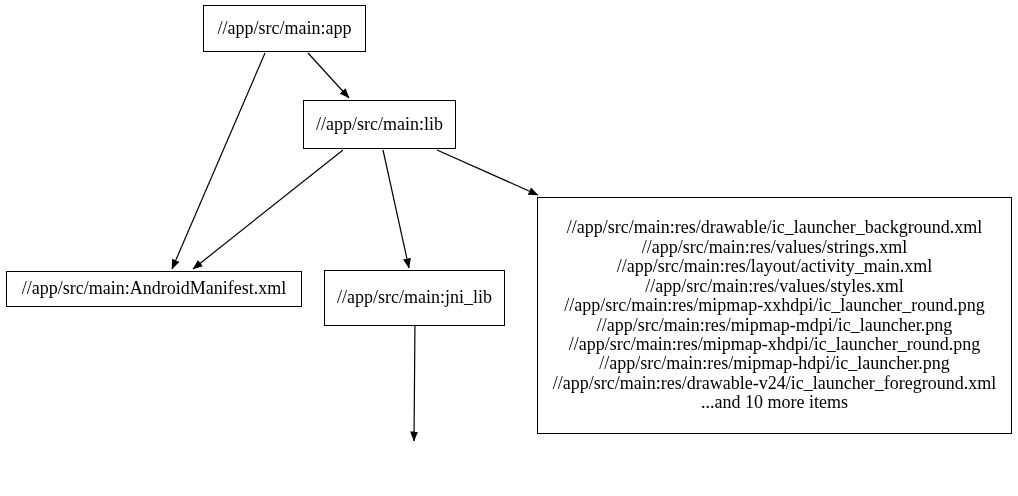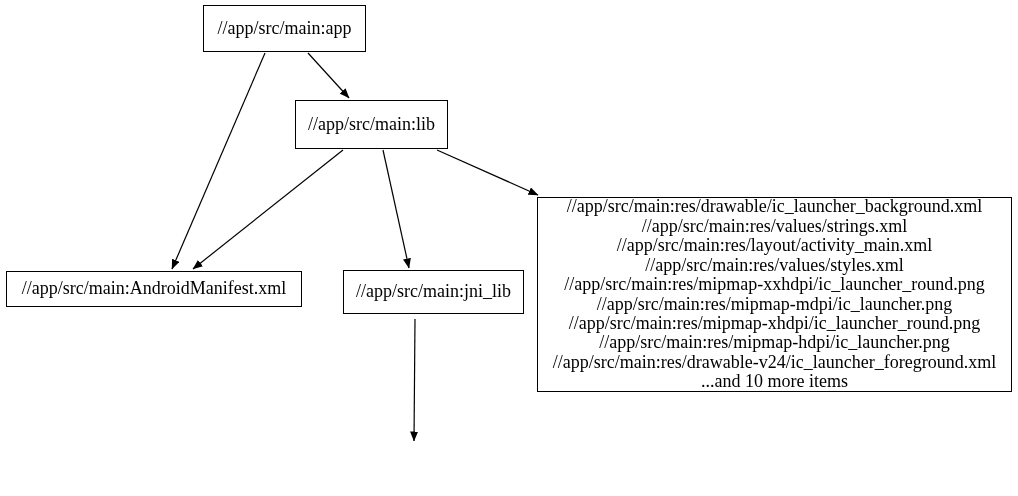--- a/index.html
+++ b/index.html
@@ -38,24 +38,24 @@
     color: #000000;
     font-size: 18px;
     padding: 12px 4px;
   }
   .node .label {
     white-space: pre-line;
     line-height: 19.4px;
   }
   
   #node-app          { left: 203px; top: 5px;   width: 163px; height: 47px; }
-  #node-lib          { left: 295px; top: 100px; width: 153px; height: 49px; }
+  #node-lib          { left: 303px; top: 100px; width: 153px; height: 49px; }
   #node-manifest     { left: 6px;   top: 271px; width: 296px; height: 36px; }
-  #node-jni-lib      { left: 343px; top: 270px; width: 181px; height: 44px; }
-  #node-res-group    { left: 537px; top: 197px; width: 475px; height: 195px; }
+  #node-jni-lib      { left: 324px; top: 270px; width: 181px; height: 56px; }
+  #node-res-group    { left: 537px; top: 197px; width: 475px; height: 237px; }
   #node-native-lib   { left: 281px; top: 443px; width: 271px; height: 49px; }
 </style>
 </head>
 <body>
 
 <div class="canvas">
 
   <svg class="edges" viewBox="0 0 1018 496" xmlns="http://www.w3.org/2000/svg">
     <defs>
       <marker id="arrow" markerWidth="10" markerHeight="8" refX="9.5" refY="4" orient="auto" markerUnits="userSpaceOnUse">

